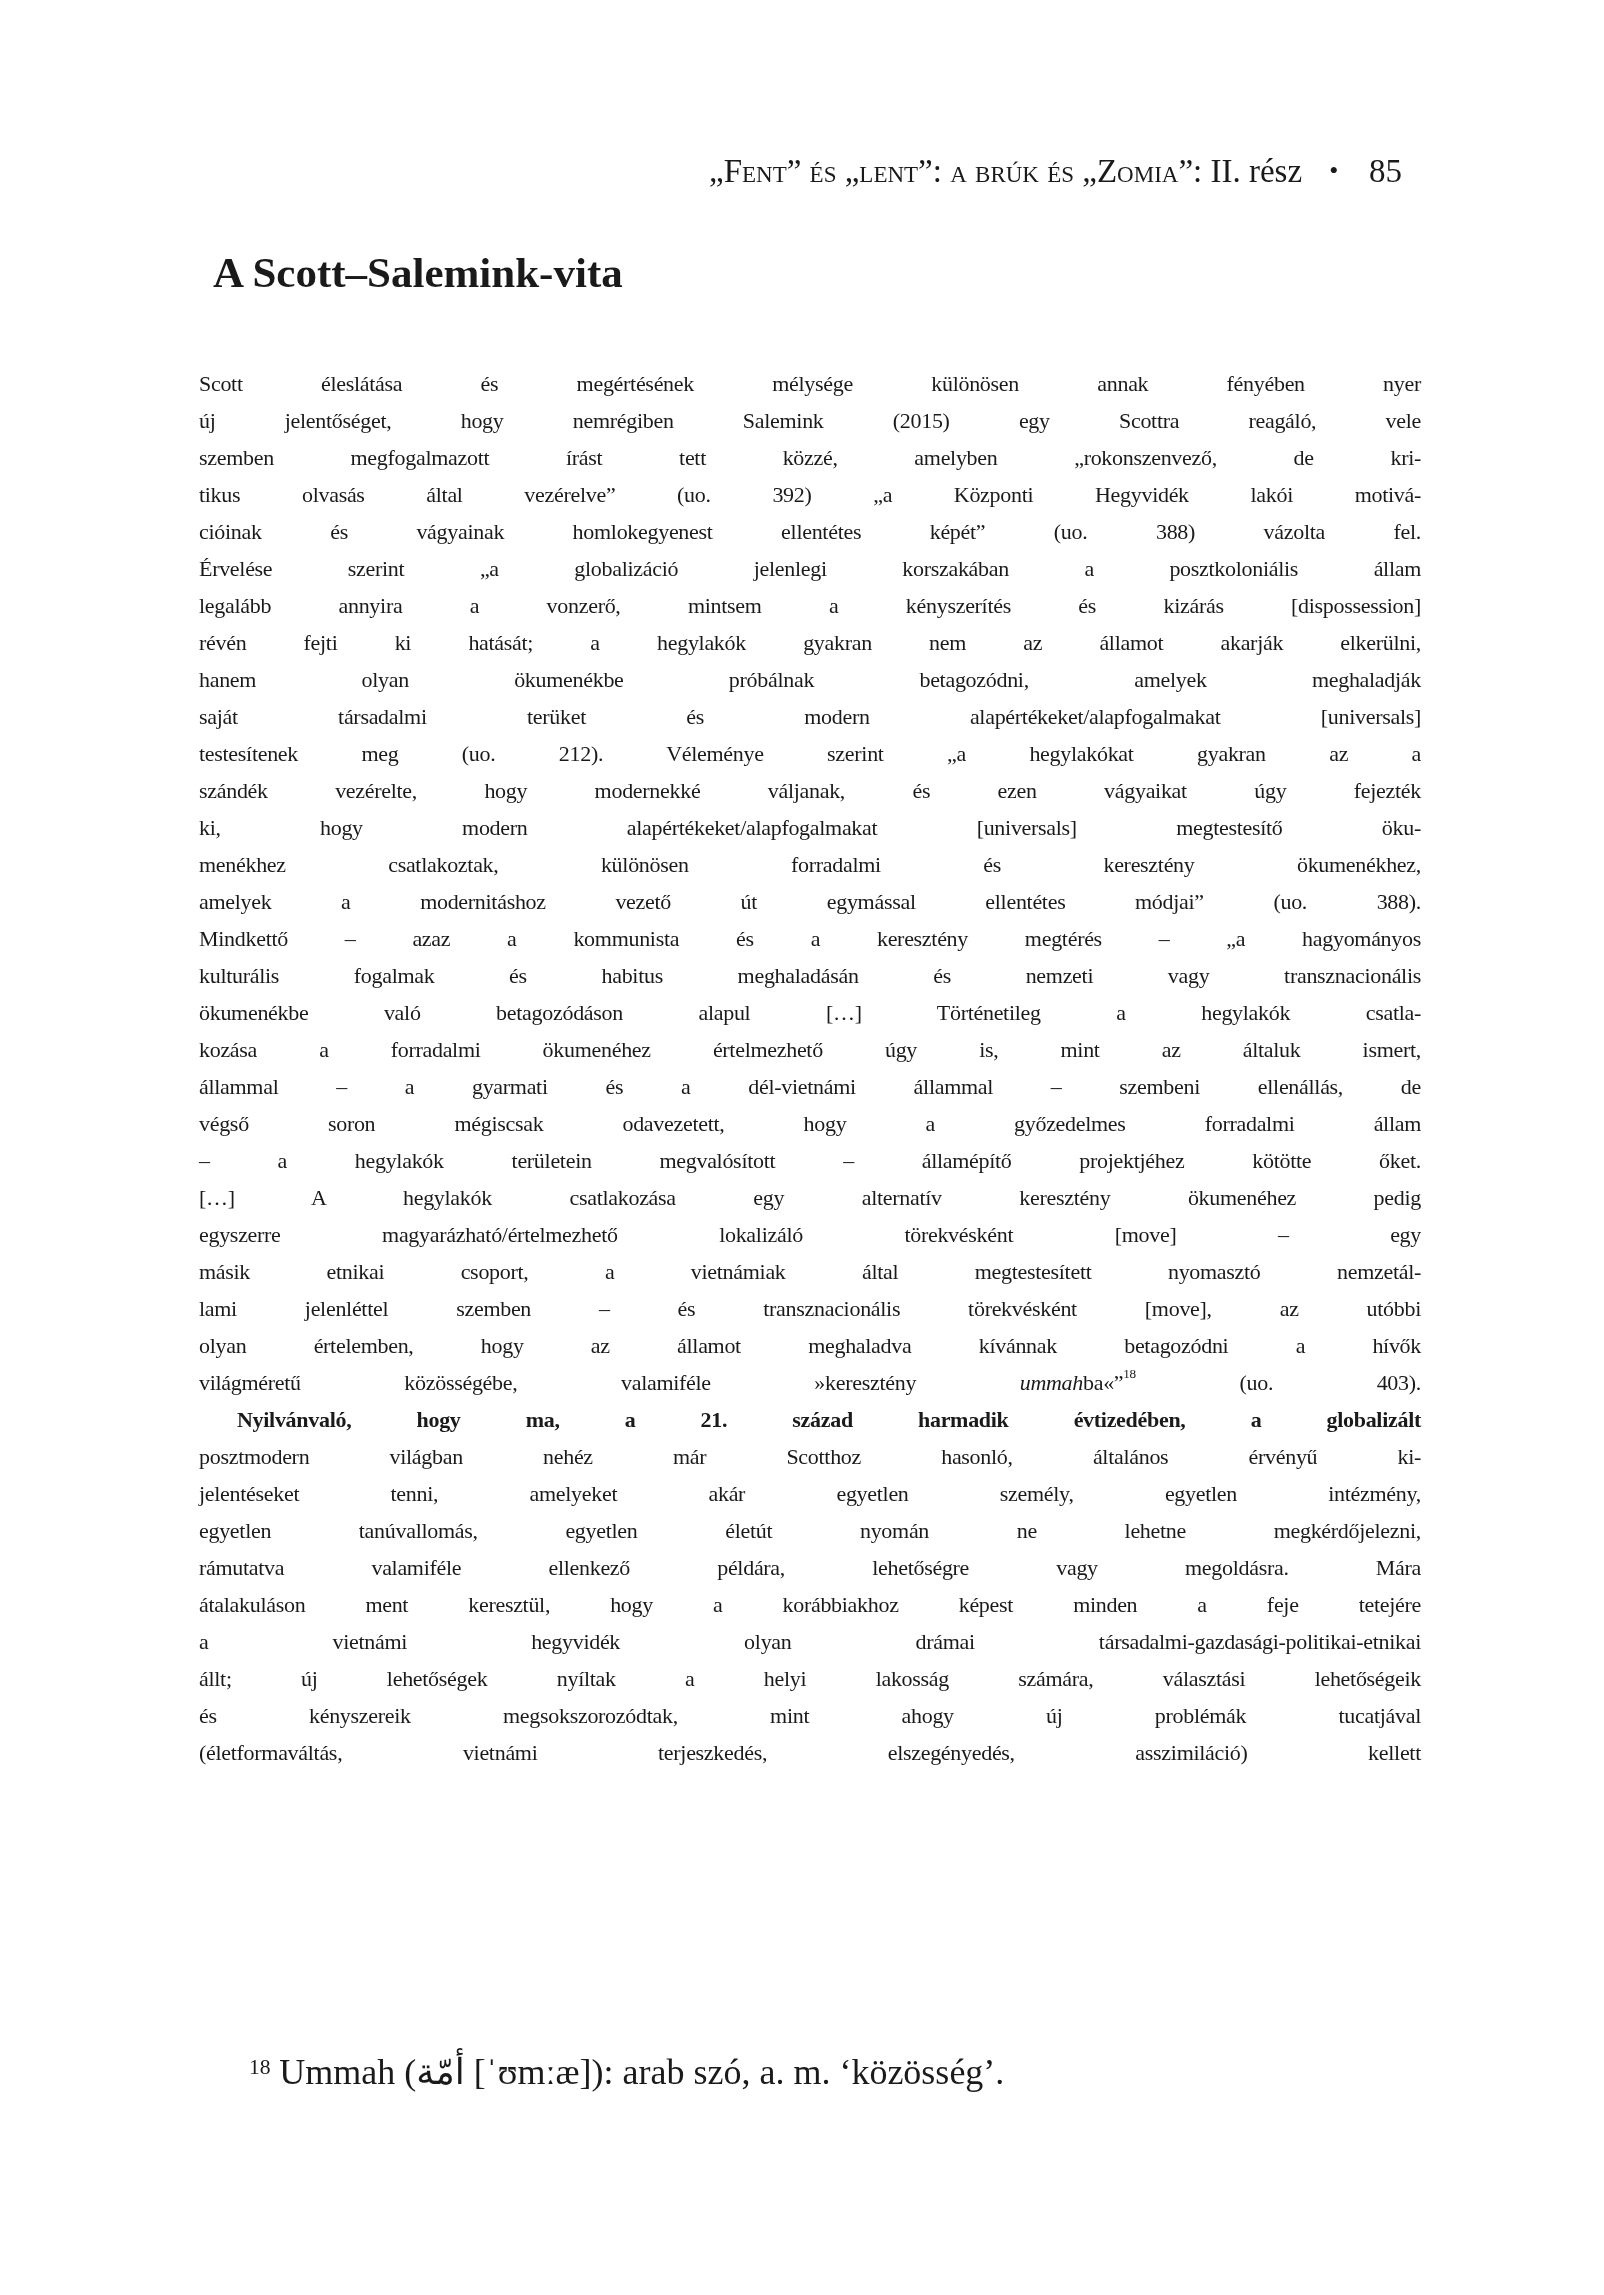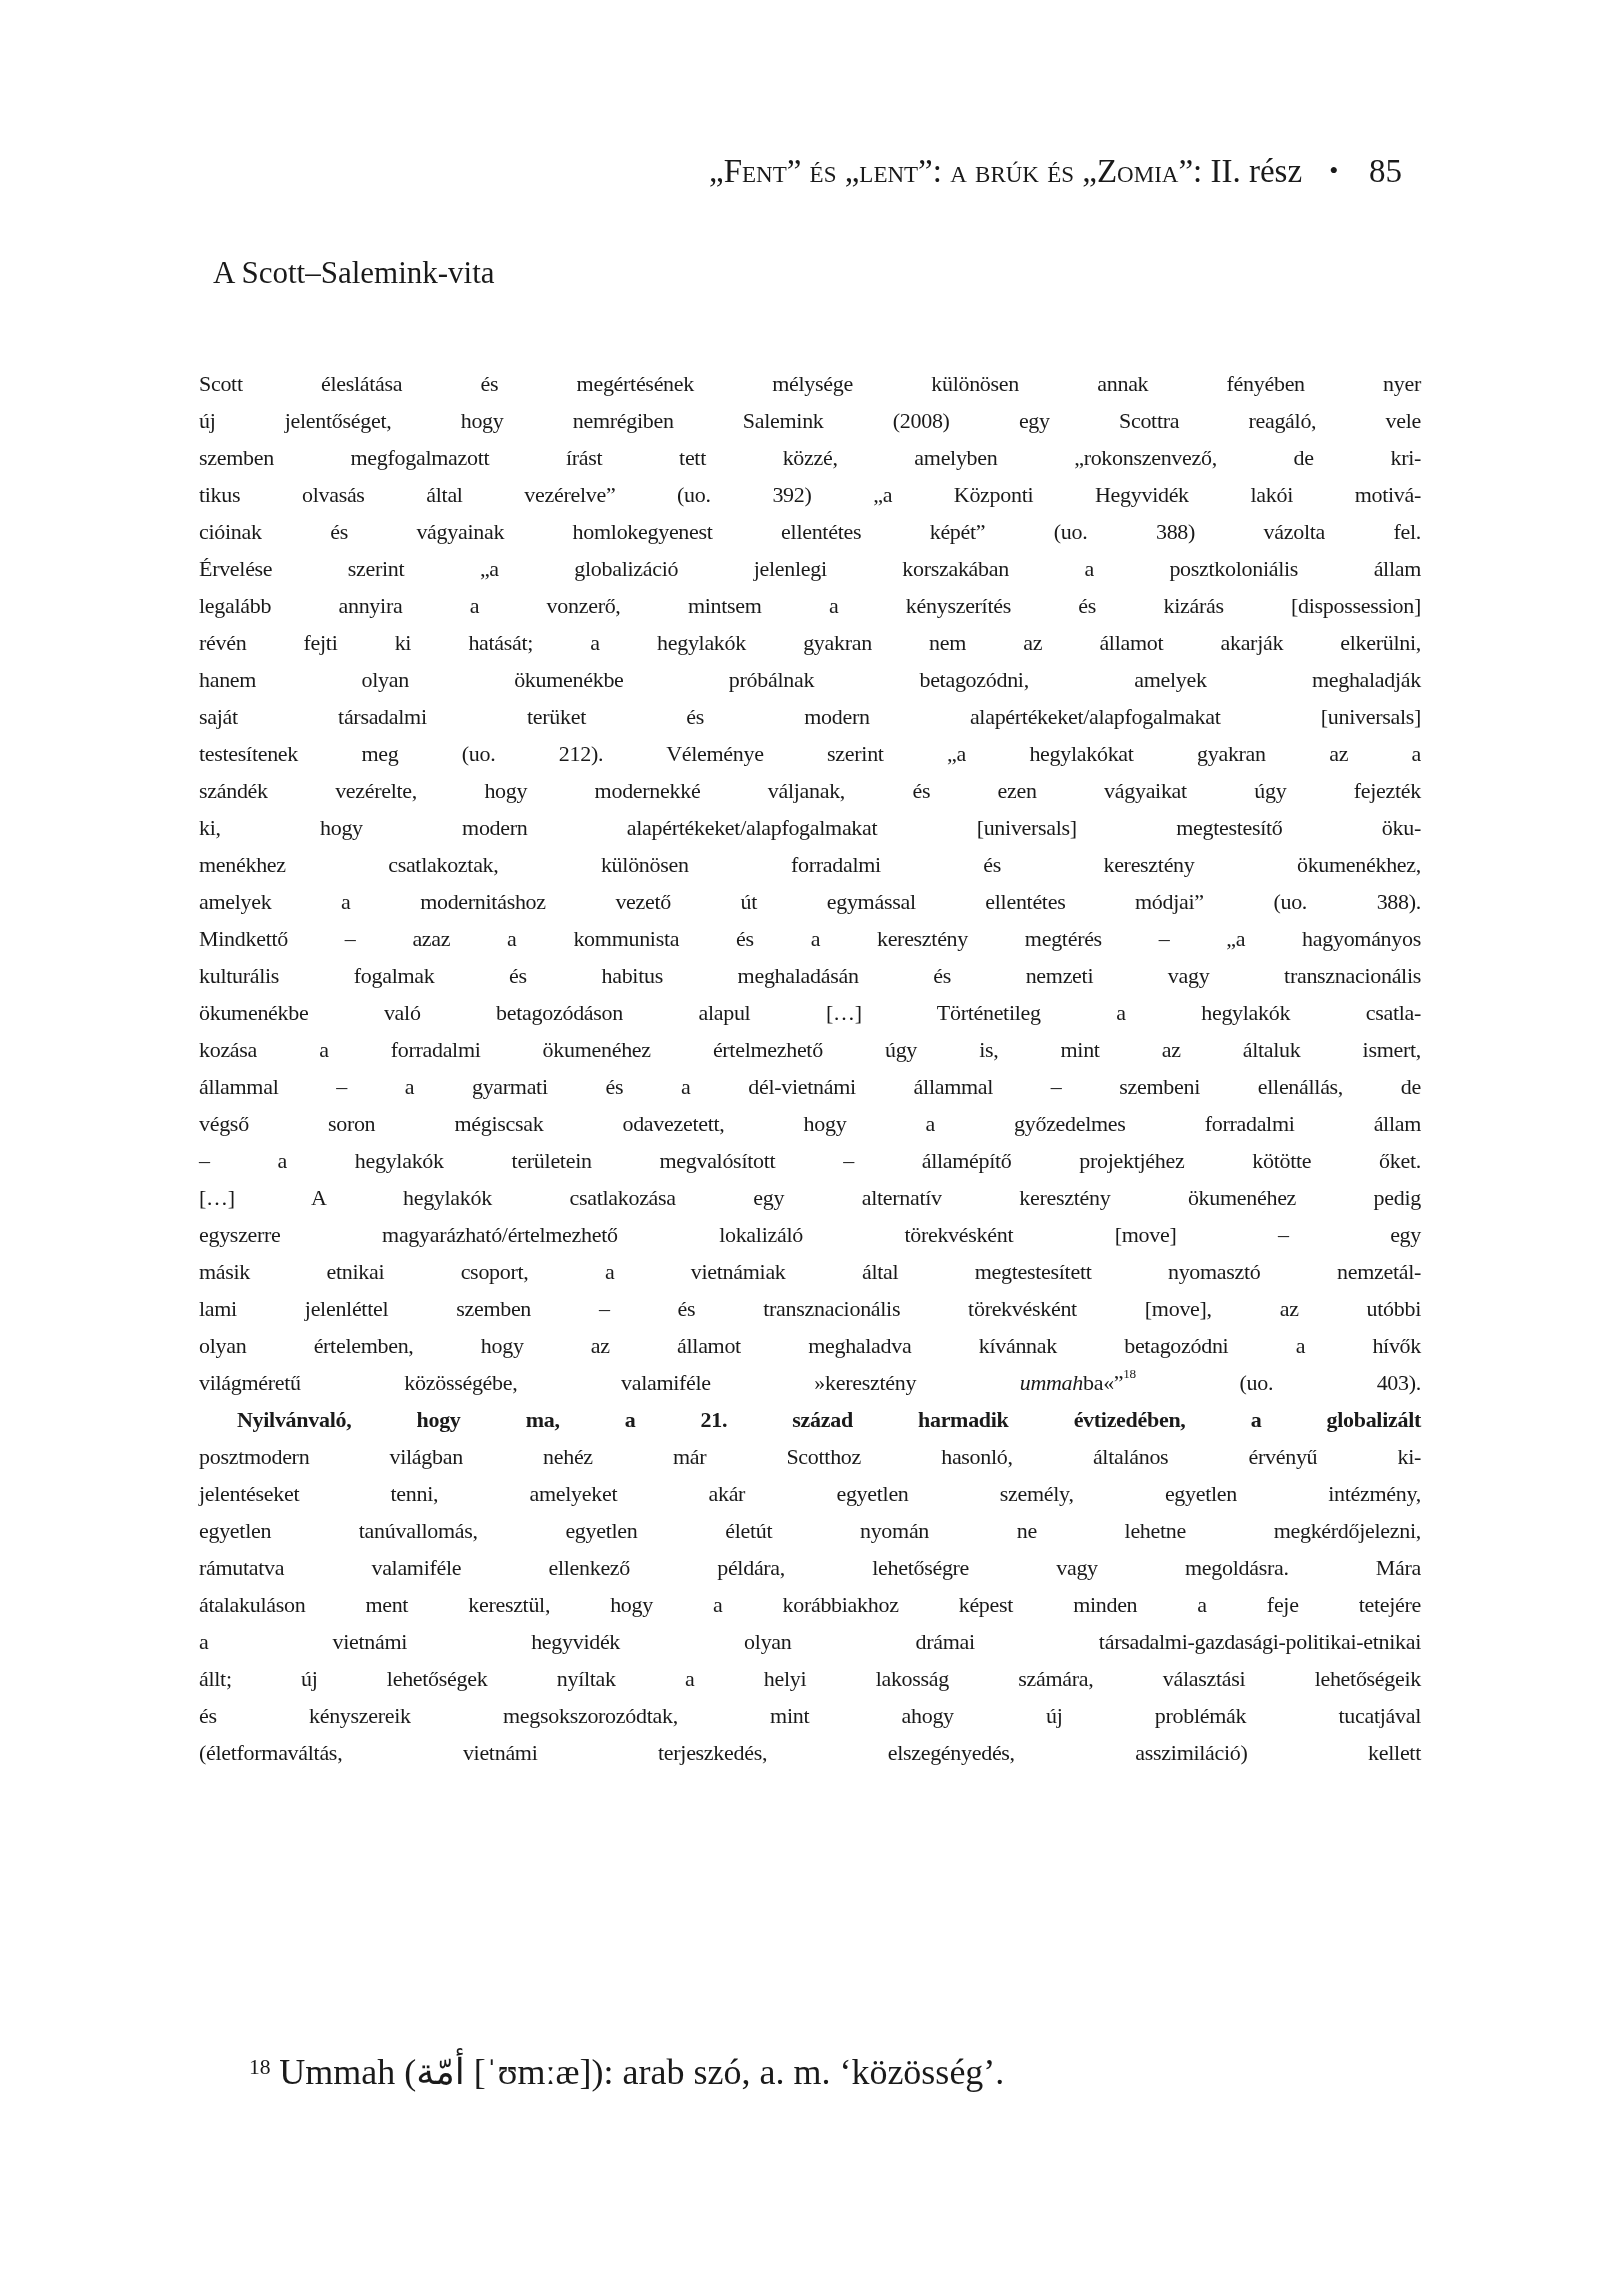--- a/index.html
+++ b/index.html
@@ -37,23 +37,23 @@
     .running-head .bullet {
       display: inline-block;
       margin: 0 22.3px 0 19px;
       font-size: 26px;
       vertical-align: 3.4px;
     }
     .section-title {
       position: absolute;
       left: 205px;
       top: 234px;
-      font-size: 31px;
+      font-size: 43px;
       line-height: 55px;
-      font-weight: normal;
+      font-weight: bold;
       margin: 0;
       white-space: nowrap;
     }
     .body-text {
       position: absolute;
       left: 191px;
       top: 354px;
       width: 1222px;
     }
     .line {
@@ -101,21 +101,21 @@
     <span>II. rész</span>
     <span class="bullet">•</span>
     <span>85</span>
   </div>
 
   <h2 class="section-title">A Scott–Salemink-vita</h2>
 
   <div class="body-text">
     <div id="para1">
         <div class="line">Scott éleslátása és megértésének mélysége különösen annak fényében nyer</div>
-        <div class="line">új jelentőséget, hogy nemrégiben Salemink (2008) egy Scottra reagáló, vele</div>
+        <div class="line">új jelentőséget, hogy nemrégiben Salemink (2015) egy Scottra reagáló, vele</div>
         <div class="line">szemben megfogalmazott írást tett közzé, amelyben „rokonszenvező, de kri-</div>
         <div class="line">tikus olvasás által vezérelve” (uo. 392) „a Központi Hegyvidék lakói motivá-</div>
         <div class="line">cióinak és vágyainak homlokegyenest ellentétes képét” (uo. 388) vázolta fel.</div>
         <div class="line">Érvelése szerint „a globalizáció jelenlegi korszakában a posztkoloniális állam</div>
         <div class="line">legalább annyira a vonzerő, mintsem a kényszerítés és kizárás [dispossession]</div>
         <div class="line">révén fejti ki hatását; a hegylakók gyakran nem az államot akarják elkerülni,</div>
         <div class="line">hanem olyan ökumenékbe próbálnak betagozódni, amelyek meghaladják</div>
         <div class="line">saját társadalmi terüket és modern alapértékeket/alapfogalmakat [universals]</div>
         <div class="line">testesítenek meg (uo. 212). Véleménye szerint „a hegylakókat gyakran az a</div>
         <div class="line">szándék vezérelte, hogy modernekké váljanak, és ezen vágyaikat úgy fejezték</div>

